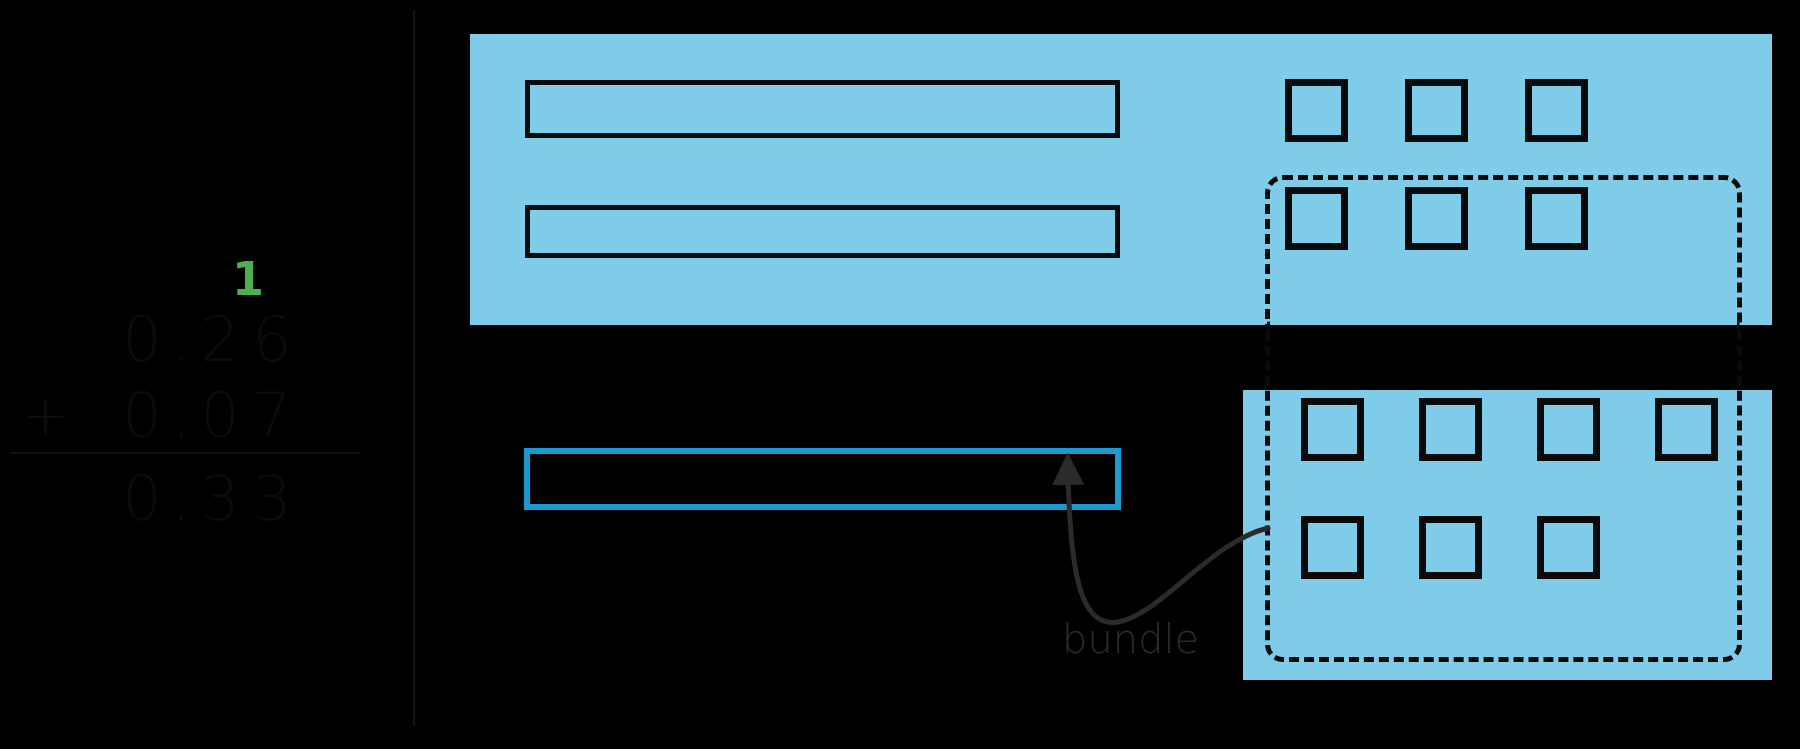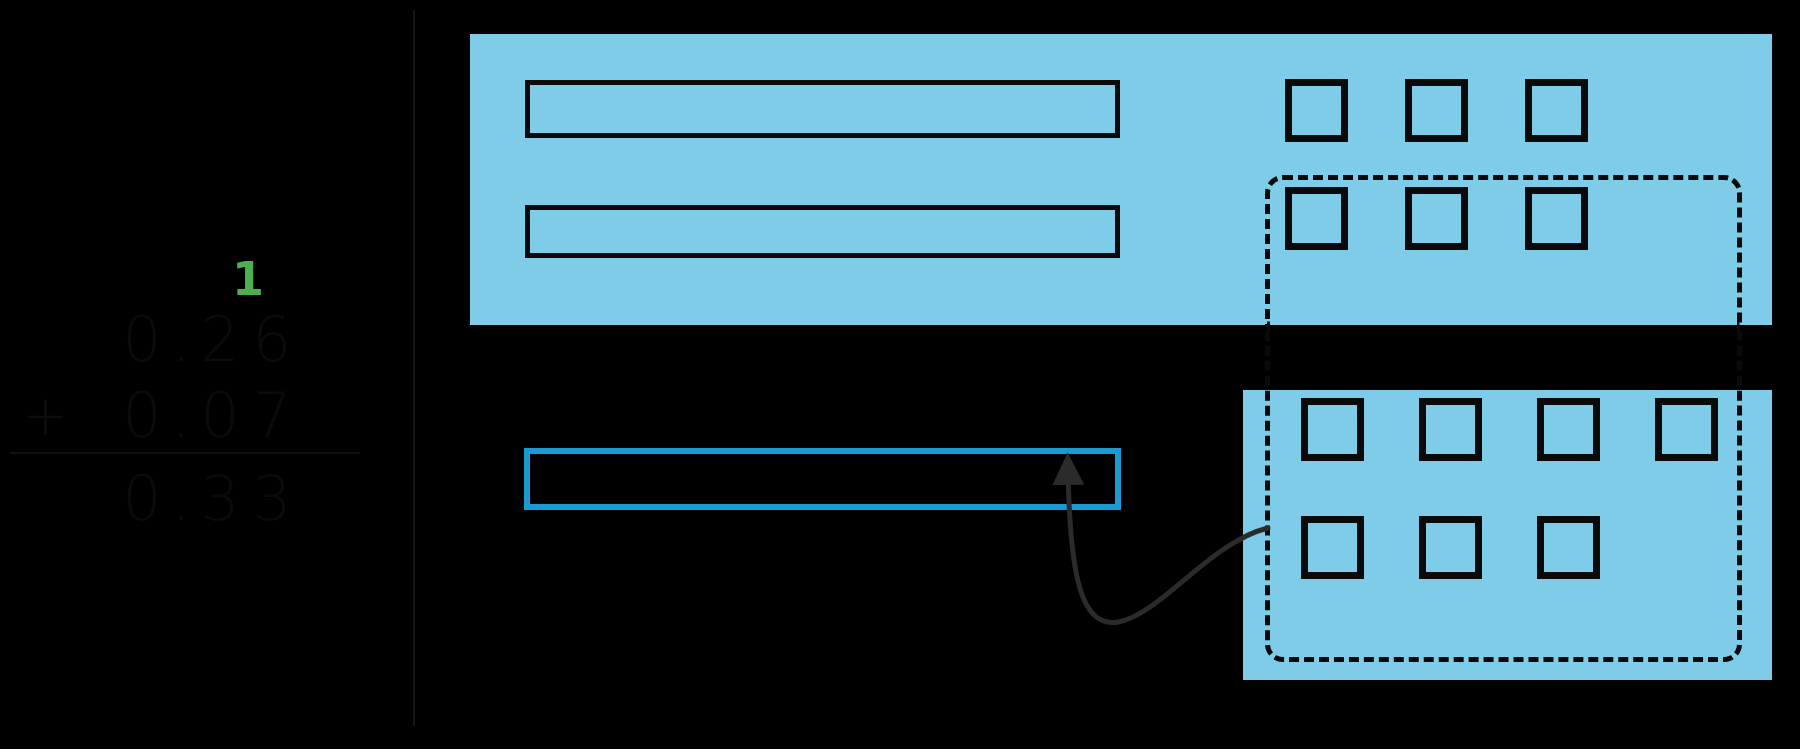--- a/index.html
+++ b/index.html
@@ -250,14 +250,15 @@
 
   <svg id="bundle-arrow" viewBox="0 0 300 200">
     <defs>
       <marker id="arrowhead" markerWidth="7" markerHeight="7" refX="3" refY="3.2" orient="auto">
         <path d="M0,0 L6.5,3.2 L0,6.4 Z" fill="#2b2b2b"></path>
       </marker>
     </defs>
     <path d="M 268,88 C 210,102 160,175 118,182 C 82,188 70,140 68,30" fill="none" stroke="#2b2b2b" stroke-width="5" stroke-linecap="round" marker-end="url(#arrowhead)"></path>
   </svg>
 
+  <div id="bundle-label">bundle</div>
 
 </div>
 
 </body></html>

